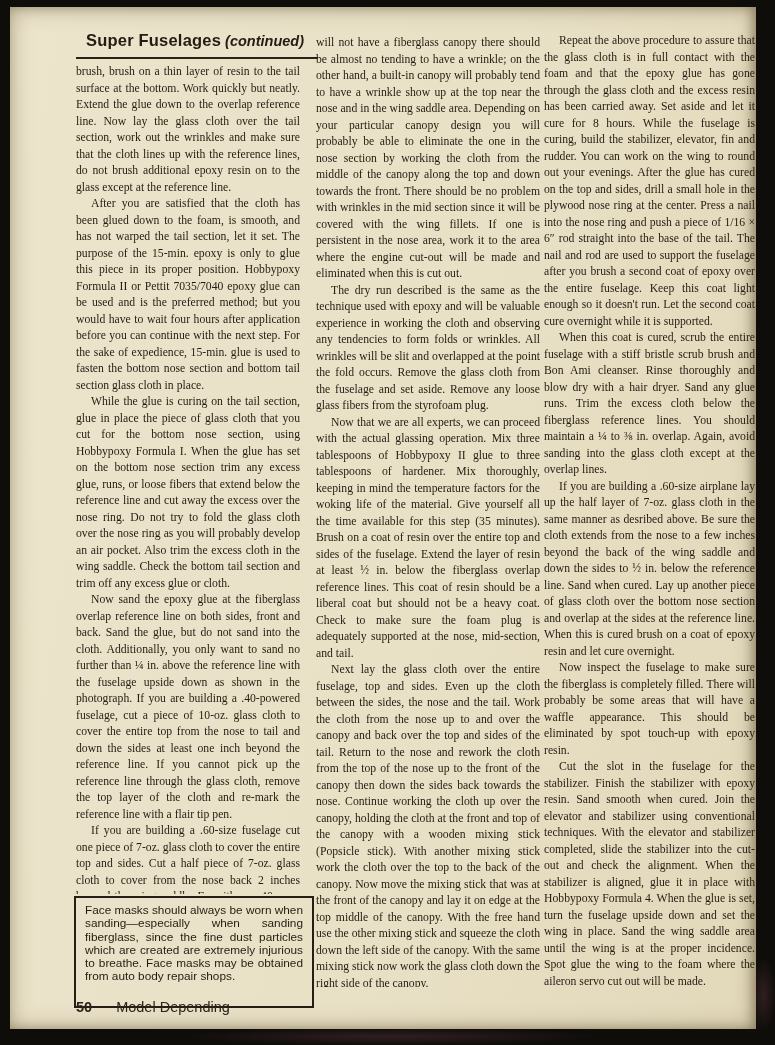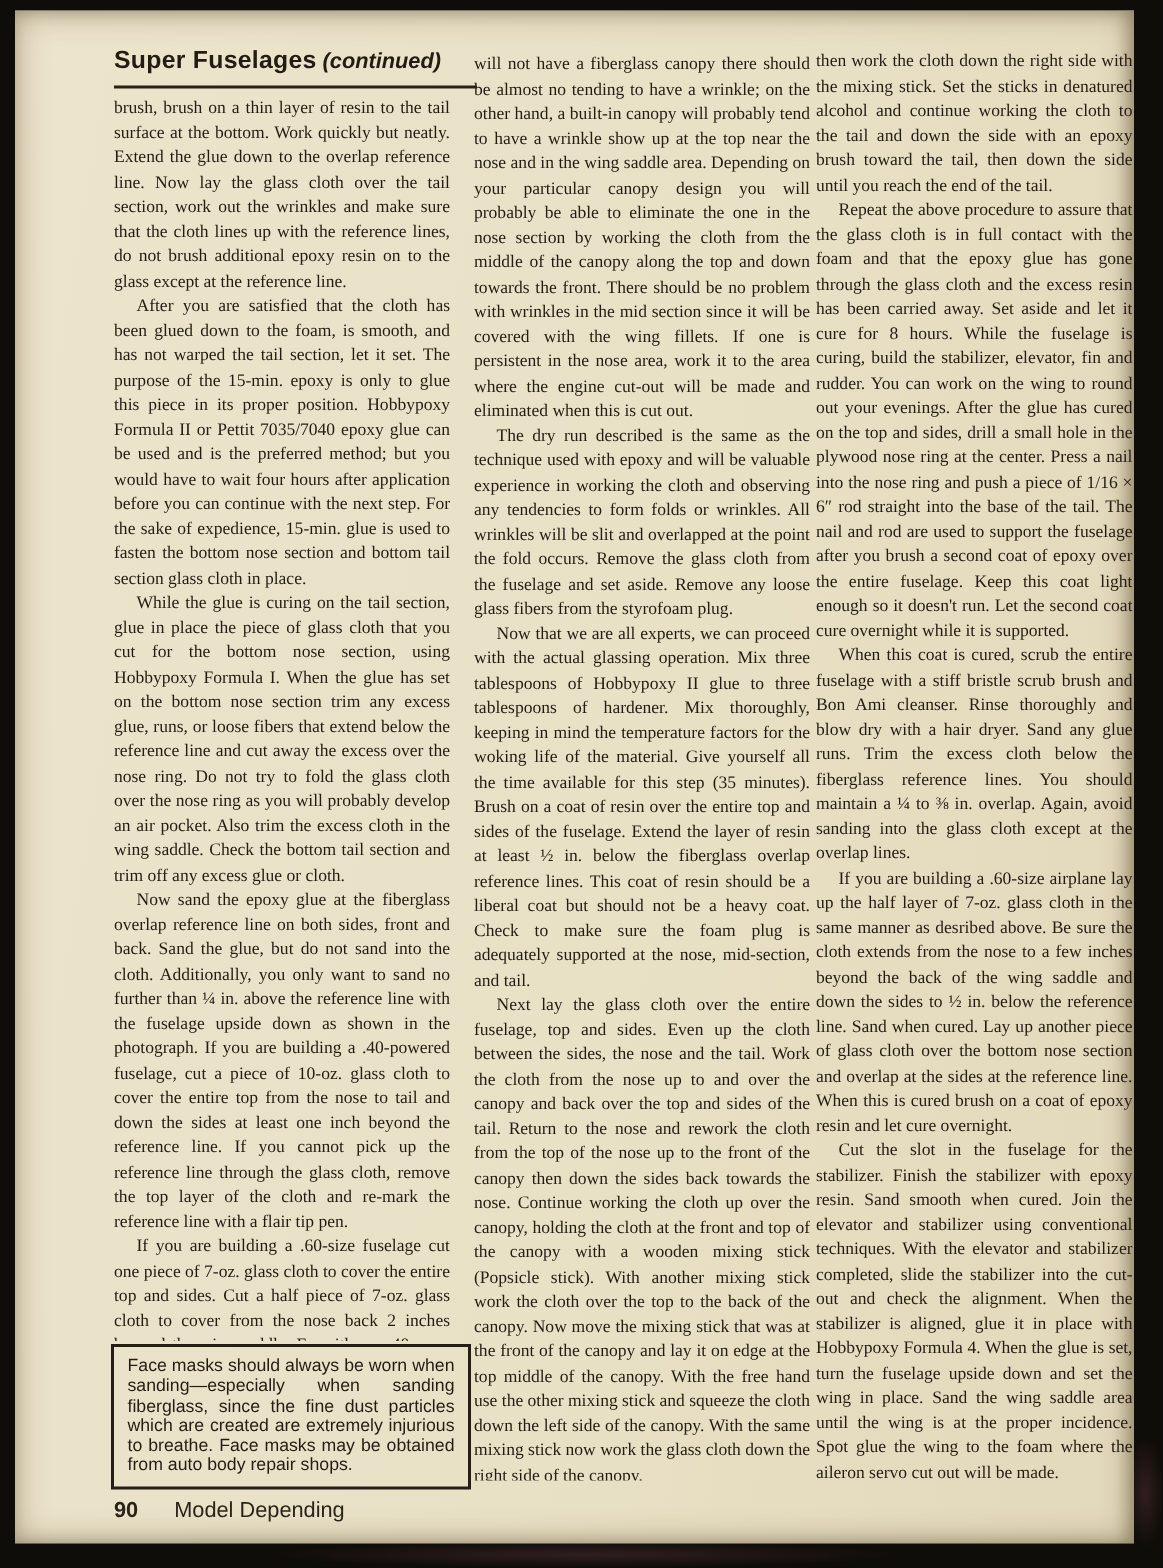--- a/index.html
+++ b/index.html
@@ -37,21 +37,21 @@
     position: absolute;
     left: 10px;
     top: 7px;
     width: 746px;
     height: 1022px;
     background: linear-gradient(100deg, #ece4cb 0%, #e9e1c6 55%, #e2d8ba 100%);
     box-shadow: inset 0 0 22px rgba(70, 52, 22, 0.38), inset -4px 0 10px rgba(60,45,20,0.30);
   }
   .header {
     position: absolute;
-    left: 66px;
+    left: 76px;
     top: 24px;
     width: 244px;
     white-space: nowrap;
   }
   .title {
     font-family: "Liberation Sans", sans-serif;
     font-weight: bold;
     font-size: 16.5px;
     color: #241c12;
     letter-spacing: 0.2px;
@@ -94,21 +94,21 @@
   }
   .col1 { left: 66px;  top: 57px; width: 224px; height: 830px; }
   .col2 { left: 306px; top: 28px; width: 224px; height: 952px; }
   .col3 { left: 534px; top: 26px; width: 211px; height: 958px; }
   .facebox {
     position: absolute;
     left: 64px;
     top: 889px;
     width: 218px;
     border: 2px solid #241e14;
-    padding: 6px 9px 7px 9px;
+    padding: 6px 9px 22px 9px;
     background: transparent;
   }
   .facebox p {
     margin: 0;
     font-family: "Liberation Sans", sans-serif;
     font-size: 11.8px;
     line-height: 13.3px;
     color: #241c12;
     text-align: justify;
   }
@@ -145,32 +145,32 @@
 
   <div class="col col2">
     <p class="first">will not have a fiberglass canopy there should be almost no tending to have a wrinkle; on the other hand, a built-in canopy will probably tend to have a wrinkle show up at the top near the nose and in the wing saddle area. Depending on your particular canopy design you will probably be able to eliminate the one in the nose section by working the cloth from the middle of the canopy along the top and down towards the front. There should be no problem with wrinkles in the mid section since it will be covered with the wing fillets. If one is persistent in the nose area, work it to the area where the engine cut-out will be made and eliminated when this is cut out.</p>
     <p>The dry run described is the same as the technique used with epoxy and will be valuable experience in working the cloth and observing any tendencies to form folds or wrinkles. All wrinkles will be slit and overlapped at the point the fold occurs. Remove the glass cloth from the fuselage and set aside. Remove any loose glass fibers from the styrofoam plug.</p>
     <p>Now that we are all experts, we can proceed with the actual glassing operation. Mix three tablespoons of Hobbypoxy II glue to three tablespoons of hardener. Mix thoroughly, keeping in mind the temperature factors for the woking life of the material. Give yourself all the time available for this step (35 minutes). Brush on a coat of resin over the entire top and sides of the fuselage. Extend the layer of resin at least ½ in. below the fiberglass overlap reference lines. This coat of resin should be a liberal coat but should not be a heavy coat. Check to make sure the foam plug is adequately supported at the nose, mid-section, and tail.</p>
     <p>Next lay the glass cloth over the entire fuselage, top and sides. Even up the cloth between the sides, the nose and the tail. Work the cloth from the nose up to and over the canopy and back over the top and sides of the tail. Return to the nose and rework the cloth from the top of the nose up to the front of the canopy then down the sides back towards the nose. Continue working the cloth up over the canopy, holding the cloth at the front and top of the canopy with a wooden mixing stick (Popsicle stick). With another mixing stick work the cloth over the top to the back of the canopy. Now move the mixing stick that was at the front of the canopy and lay it on edge at the top middle of the canopy. With the free hand use the other mixing stick and squeeze the cloth down the left side of the canopy. With the same mixing stick now work the glass cloth down the right side of the canopy.</p>
 
   </div>
 
   <div class="col col3">
-    <p class="first">then work the cloth down the right side with the mixing stick. Set the sticks in denatured alcohol and continue working the cloth to the tail and down the side with an epoxy brush toward the tail, then down the side until you reach the end of the tail.</p>
     <p>Repeat the above procedure to assure that the glass cloth is in full contact with the foam and that the epoxy glue has gone through the glass cloth and the excess resin has been carried away. Set aside and let it cure for 8 hours. While the fuselage is curing, build the stabilizer, elevator, fin and rudder. You can work on the wing to round out your evenings. After the glue has cured on the top and sides, drill a small hole in the plywood nose ring at the center. Press a nail into the nose ring and push a piece of 1/16 × 6″ rod straight into the base of the tail. The nail and rod are used to support the fuselage after you brush a second coat of epoxy over the entire fuselage. Keep this coat light enough so it doesn't run. Let the second coat cure overnight while it is supported.</p>
     <p>When this coat is cured, scrub the entire fuselage with a stiff bristle scrub brush and Bon Ami cleanser. Rinse thoroughly and blow dry with a hair dryer. Sand any glue runs. Trim the excess cloth below the fiberglass reference lines. You should maintain a ¼ to ⅜ in. overlap. Again, avoid sanding into the glass cloth except at the overlap lines.</p>
     <p>If you are building a .60-size airplane lay up the half layer of 7-oz. glass cloth in the same manner as desribed above. Be sure the cloth extends from the nose to a few inches beyond the back of the wing saddle and down the sides to ½ in. below the reference line. Sand when cured. Lay up another piece of glass cloth over the bottom nose section and overlap at the sides at the reference line. When this is cured brush on a coat of epoxy resin and let cure overnight.</p>
+    <p>Now inspect the fuselage to make sure the fiberglass is completely filled. There will probably be some areas that will have a waffle appearance. This should be eliminated by spot touch-up with epoxy resin.</p>
     <p>Cut the slot in the fuselage for the stabilizer. Finish the stabilizer with epoxy resin. Sand smooth when cured. Join the elevator and stabilizer using conventional techniques. With the elevator and stabilizer completed, slide the stabilizer into the cut-out and check the alignment. When the stabilizer is aligned, glue it in place with Hobbypoxy Formula 4. When the glue is set, turn the fuselage upside down and set the wing in place. Sand the wing saddle area until the wing is at the proper incidence. Spot glue the wing to the foam where the aileron servo cut out will be made.</p>
 
   </div>
 
   <div class="facebox">
     <p>Face masks should always be worn when sanding—especially when sanding fiberglass, since the fine dust particles which are created are extremely injurious to breathe. Face masks may be obtained from auto body repair shops.</p>
   </div>
 
   <div class="footer">
-    <span class="pagenum">90</span><span class="mag">Model Depending</span>
+    <span class="pagenum">50</span><span class="mag">Model Depending</span>
   </div>
 
 </div>
 
 <div class="smudge-bottom"></div>
 <div class="smudge-right"></div>
 
 </body></html>

